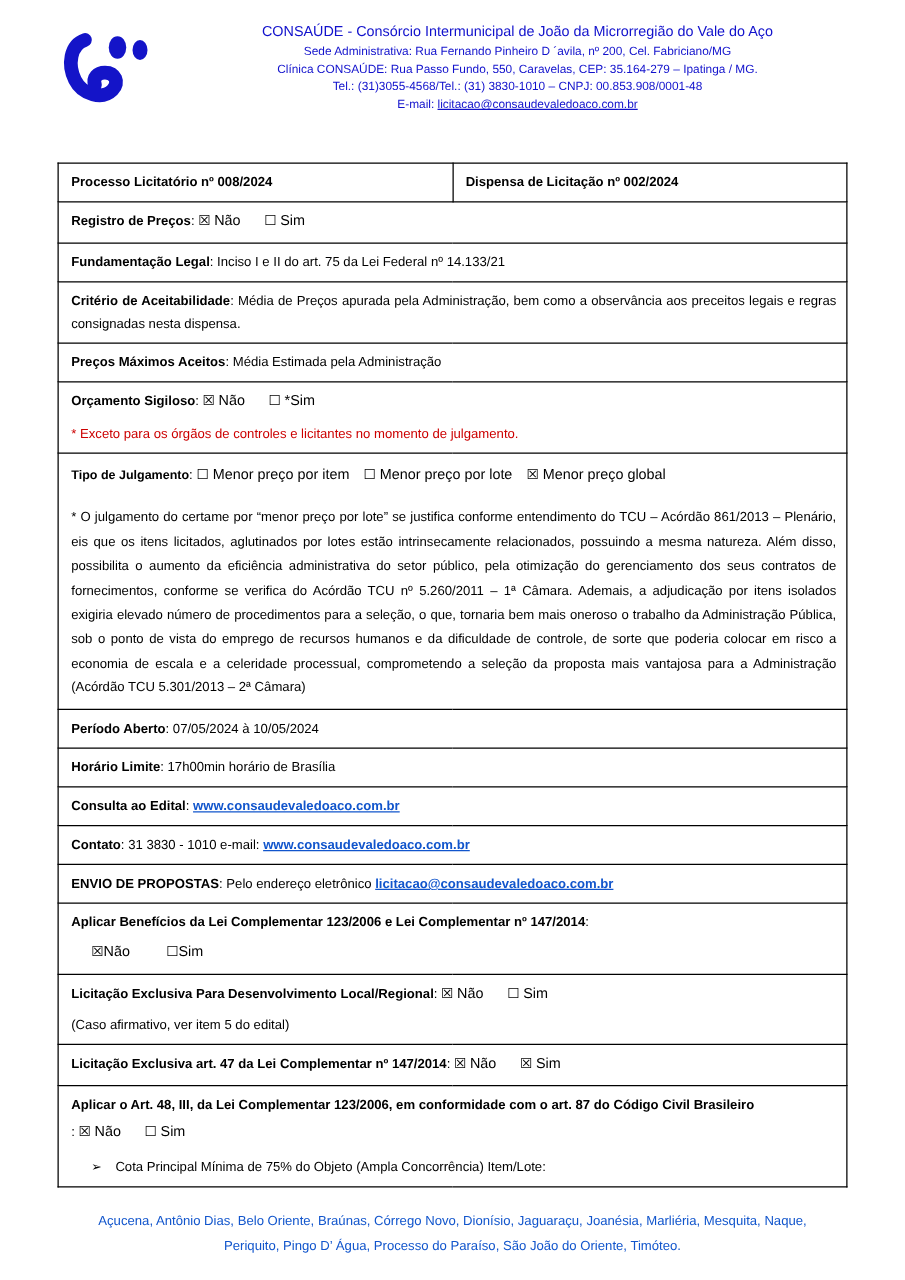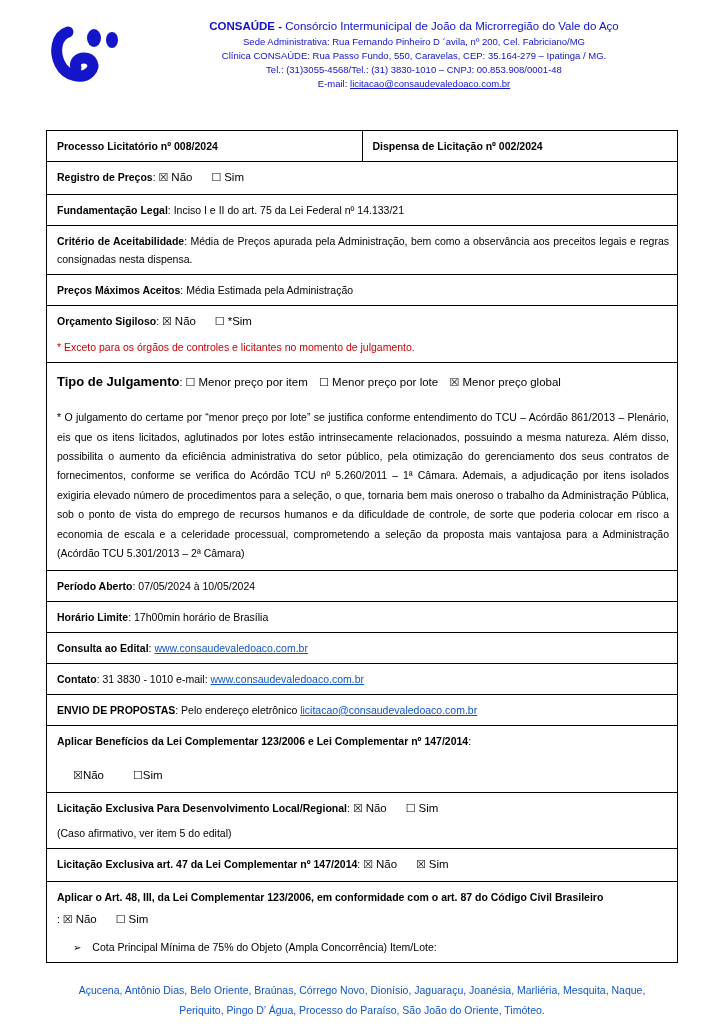--- a/index.html
+++ b/index.html
@@ -41,21 +41,21 @@
     flex: 1 1 auto;
     text-align: center;
     padding-right: 6px;
   }
   .header-line1 {
     font-size: 11.5px;
     color: #1111cc;
     line-height: 1.45;
   }
   .header-line1 .brand {
-    font-weight: bold;
+    font-weight: normal;
     color: #1111cc;
   }
   .header-line {
     font-size: 9.5px;
     color: #1111cc;
     line-height: 1.5;
   }
   .header-line a, .mail-link {
     color: #1111cc;
     text-decoration: underline;
@@ -71,21 +71,21 @@
   }
   .doc-table td {
     border: 1px solid #000;
     padding: 6px 8px 6px 10px;
     vertical-align: top;
     font-size: 10.5px;
     line-height: 1.72;
   }
   .lbl { font-weight: bold; }
   .red { color: #cc0000; }
-  .blue-link { color: #1155cc; text-decoration: underline; }
+  .blue-link { color: #1155cc; text-decoration: underline; font-weight: bold; }
   .justify { text-align: justify; }
   .cb {
     display: inline-block;
     font-family: "DejaVu Sans", sans-serif;
     font-size: 11px;
     line-height: 1;
   }
   .sp-l { margin-left: 16px; }
   .sp-l2 { margin-left: 26px; }
   .big { font-size: 11.5px; }
@@ -185,21 +185,21 @@
             <span class="cb sp-l">☐</span>
             <span class="big">*Sim</span>
           </div>
           <div class="red" style="margin-top:6px">* Exceto para os órgãos de controles e licitantes no momento de julgamento.</div>
         </td>
       </tr>
 
       <tr>
         <td colspan="2">
           <div class="big" style="line-height:1.95">
-            <span class="lbl" style="font-size:13px">Tipo de Julgamento</span><span style="font-size:10.5px">: </span>
+            <span class="lbl" style="font-size:10px">Tipo de Julgamento</span><span style="font-size:10.5px">: </span>
             <span class="cb">☐</span>
             <span>Menor preço por item</span>
             <span class="cb" style="margin-left:8px">☐</span>
             <span>Menor preço por lote</span>
             <span class="cb" style="margin-left:8px">☒</span>
             <span>Menor preço global</span>
           </div>
           <div class="para">* O julgamento do certame por “menor preço por lote” se justifica conforme entendimento do TCU – Acórdão 861/2013 – Plenário, eis que os itens licitados, aglutinados por lotes estão intrinsecamente relacionados, possuindo a mesma natureza. Além disso, possibilita o aumento da eficiência administrativa do setor público, pela otimização do gerenciamento dos seus contratos de fornecimentos, conforme se verifica do Acórdão TCU nº 5.260/2011 – 1ª Câmara. Ademais, a adjudicação por itens isolados exigiria elevado número de procedimentos para a seleção, o que, tornaria bem mais oneroso o trabalho da Administração Pública, sob o ponto de vista do emprego de recursos humanos e da dificuldade de controle, de sorte que poderia colocar em risco a economia de escala e a celeridade processual, comprometendo a seleção da proposta mais vantajosa para a Administração (Acórdão TCU 5.301/2013 – 2ª Câmara)</div>
         </td>
       </tr>
@@ -232,21 +232,21 @@
         <td colspan="2">
           <span class="lbl">ENVIO DE PROPOSTAS</span><span>: Pelo endereço eletrônico </span><span class="blue-link">licitacao@consaudevaledoaco.com.br</span>
         </td>
       </tr>
 
       <tr>
         <td colspan="2">
           <div>
             <span class="lbl">Aplicar Benefícios da Lei Complementar 123/2006 e Lei Complementar nº 147/2014</span><span>:</span>
           </div>
-          <div style="margin-top:16px">
+          <div style="margin-top:6px">
             <span class="cb sp-l">☒</span><span class="big">Não</span>
             <span class="cb sp-l2">☐</span><span class="big">Sim</span>
           </div>
         </td>
       </tr>
 
       <tr>
         <td colspan="2">
           <div>
             <span class="lbl">Licitação Exclusiva Para Desenvolvimento Local/Regional</span><span>: </span>

